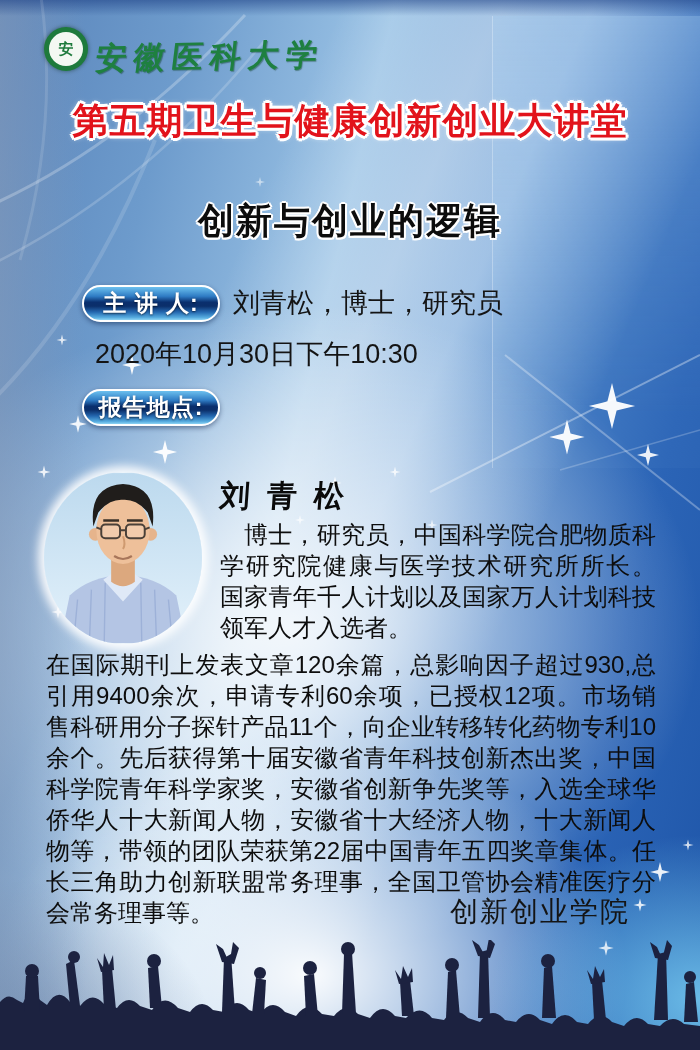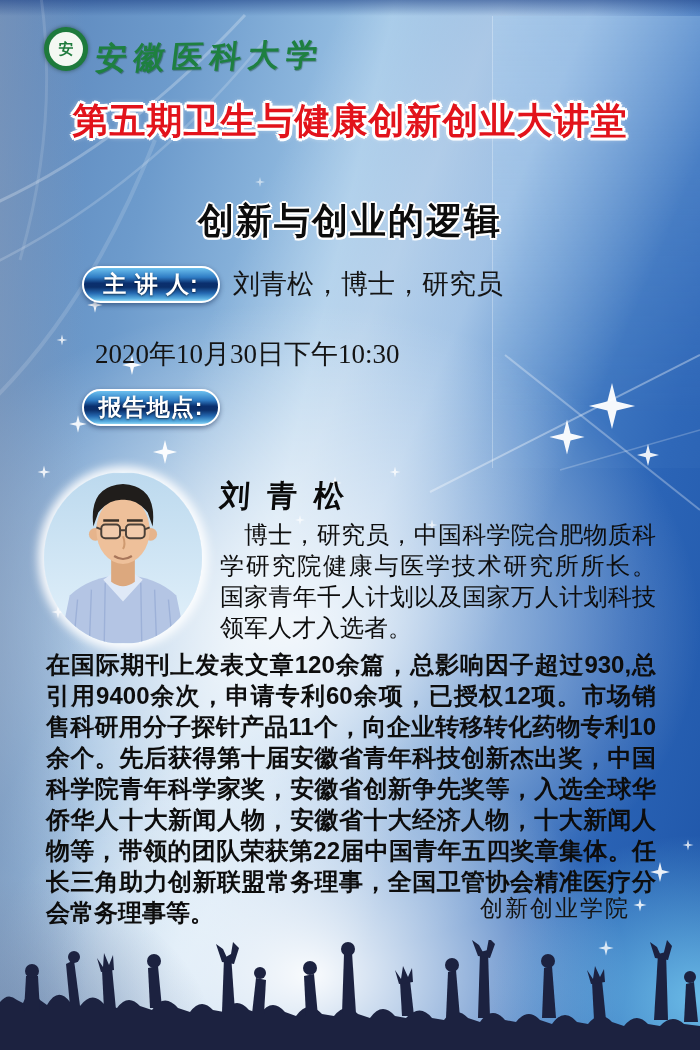--- a/index.html
+++ b/index.html
@@ -51,53 +51,53 @@
     position:absolute;left:0;top:197px;width:100%;text-align:center;
     font-family:"Liberation Serif","DejaVu Serif",serif;
     font-size:36px;font-weight:bold;color:#0c0c0c;letter-spacing:2px;
     text-shadow:
       1.5px 1.5px 0 #fff,-1.5px -1.5px 0 #fff,1.5px -1.5px 0 #fff,-1.5px 1.5px 0 #fff,
       0 2px 0 #fff,0 -2px 0 #fff,2px 0 0 #fff,-2px 0 0 #fff;
   }
 
   
   .info-row{position:absolute;left:82px;display:flex;align-items:center;height:38px;}
-  .info-row.r1{top:265px;} .info-row.r2{top:335px;} .info-row.r3{top:388px;}
+  .info-row.r1{top:284px;} .info-row.r2{top:335px;} .info-row.r3{top:388px;}
   .pill{
     width:138px;height:37px;border-radius:20px;border:2px solid #fff;box-sizing:border-box;
     background:linear-gradient(180deg,#6cc0ee 0%,#2f7cc4 28%,#0a2f6e 46%,#0b2f6a 58%,#2468b0 76%,#55aade 92%,#8ed4f4 100%);
     box-shadow:0 2px 5px rgba(0,20,60,.45);
     display:flex;align-items:center;justify-content:center;
     color:#fff;font-weight:bold;font-size:23px;letter-spacing:1px;
     text-shadow:0 1px 2px rgba(0,0,0,.55);white-space:nowrap;
   }
-  .info-value{margin-left:13px;font-size:27px;color:#141414;white-space:nowrap;font-family:Liberation Serif, serif;}
+  .info-value{margin-left:13px;font-size:27px;color:#141414;white-space:nowrap;}
 
   
   .bio{
     position:absolute;left:40px;top:470px;width:622px;
     color:#0d0d0d;font-size:24px;line-height:31px;text-align:justify;
   }
   .photo-wrap{
     float:left;width:158px;height:172px;margin:2px 18px 4px 4px;border-radius:50%;overflow:hidden;
     background:#c8e0f2;
     box-shadow:0 0 10px 6px rgba(255,255,255,.92), inset 0 0 14px 6px rgba(255,255,255,.85);
   }
   .photo-wrap svg{display:block;width:100%;height:100%;}
   .speaker-name{
     margin:10px 0 8px 0;font-family:"DejaVu Serif","Liberation Serif",serif;
     font-size:30px;font-weight:bold;letter-spacing:17px;color:#0a0a0a;
     transform:skewX(-4deg);transform-origin:left;
   }
   .bio p{margin:6px;}
   .bio p.p1{text-indent:1em;}
-  .bio p.p2{text-indent:0;font-weight:bold;}
+  .bio p.p2{text-indent:0;}
 
   .organizer{
-    position:absolute;right:70px;top:893px;font-size:23px;color:#141414;letter-spacing:2px;
+    position:absolute;right:70px;top:893px;font-size:28px;color:#141414;letter-spacing:2px;
   }
 
   
   .crowd{position:absolute;left:0;bottom:0;width:700px;height:110px;}
 </style>
 </head>
 <body>
 
 <div class="poster">
 

